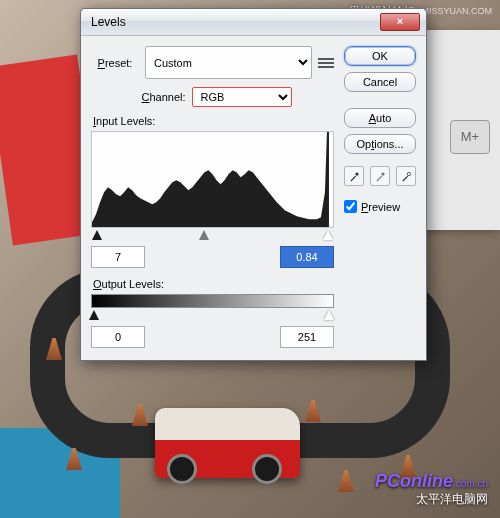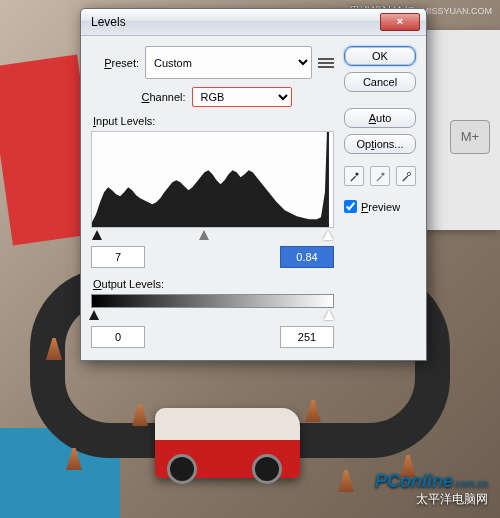--- a/index.html
+++ b/index.html
@@ -8,32 +8,32 @@
 .desk-blue{position:absolute;left:0;bottom:0;width:120px;height:90px;background:#2b8fb8}
 .calc{position:absolute;right:0;top:30px;width:90px;height:200px;background:#e8e8e8;border-radius:6px 0 0 6px;box-shadow:-2px 2px 8px rgba(0,0,0,.3)}
 .calc::before{content:"M+";position:absolute;right:10px;top:90px;width:38px;height:32px;background:#ddd;border:1px solid #999;border-radius:4px;text-align:center;line-height:32px;font-size:13px;color:#666}
 .road{position:absolute;left:30px;bottom:60px;width:350px;height:120px;border:35px solid #2a2a2a;border-radius:80px;background:transparent}
 .car{position:absolute;left:155px;bottom:40px;width:145px;height:70px;background:linear-gradient(180deg,#e8e4dc 0%,#e8e4dc 45%,#c91c1c 45%,#c91c1c 100%);border-radius:10px 18px 6px 6px;box-shadow:0 4px 10px rgba(0,0,0,.5)}
 .car::before,.car::after{content:"";position:absolute;bottom:-6px;width:24px;height:24px;background:#1a1a1a;border-radius:50%;border:3px solid #888}
 .car::before{left:12px}.car::after{right:18px}
 .cone{position:absolute;width:16px;height:22px;background:linear-gradient(180deg,#c97a45,#8a4a28);clip-path:polygon(40% 0,60% 0,100% 100%,0 100%)}
 .wm-top{position:absolute;top:4px;right:85px;color:#fff;font-size:11px;text-shadow:0 0 3px #000}
 .wm-miss{position:absolute;top:6px;right:8px;color:#ddd;font-size:9px;font-family:Arial}
-.wm-pc{position:absolute;bottom:26px;right:12px;color:#0369a1;font-size:18px;font-style:italic;font-weight:bold;text-shadow:0 1px 3px #000}
+.wm-pc{position:absolute;bottom:26px;right:12px;color:#8b5cf6;font-size:18px;font-style:italic;font-weight:bold;text-shadow:0 1px 3px #000}
 .wm-cn{position:absolute;bottom:10px;right:12px;color:#fff;font-size:12px;text-shadow:0 1px 3px #000}
 
 .dialog{position:absolute;left:80px;top:8px;width:345px;background:#eef0f2;border:1px solid #6a6f78;box-shadow:3px 3px 15px rgba(0,0,0,.5);border-radius:5px 5px 0 0}
 .titlebar{height:26px;background:linear-gradient(180deg,#fdfdfe,#e4e8ee 45%,#d4dae4 46%,#e4e8ee);border-radius:5px 5px 0 0;border-bottom:1px solid #b8bcc4;display:flex;align-items:center;padding:0 6px}
 .titlebar .title{flex:1;font-size:12px;padding-left:4px}
 .closex{width:38px;height:16px;background:linear-gradient(180deg,#e9a3a0,#c9433e);border:1px solid #8a2e2a;border-radius:2px;color:#fff;text-align:center;line-height:14px;font-size:11px;font-weight:bold;cursor:pointer}
 .body{display:flex;padding:10px 10px 12px 10px;gap:10px}
 .leftcol{flex:1}
 .rightcol{width:72px;display:flex;flex-direction:column;gap:6px;align-items:stretch}
 .row{display:flex;align-items:center;margin-bottom:8px;gap:6px}
-.lbl{min-width:48px;text-align:right}
+.lbl{min-width:48px;text-align:center}
 .lbl-u{text-decoration:underline;text-decoration-color:#000;text-underline-offset:1px}
 select.preset{flex:1;height:33px;background:#fdfdfd;border:1px solid #a8acb4;border-radius:2px;font-size:11px;padding-left:4px}
 .menu-ico{width:16px;height:16px;display:flex;flex-direction:column;justify-content:center;gap:2px;cursor:pointer}
 .menu-ico span{height:2px;background:#555}
 select.channel{width:100px;height:20px;background:#fdfdfd;border:1px solid #ef4444;border-radius:2px;font-size:11px;padding-left:4px}
 .section-lbl{margin:2px 0 4px 2px}
 .histogram-box{height:95px;background:#fdfdfd;border:1px solid #c0c4cc;position:relative;overflow:hidden}
 .histogram-box svg{position:absolute;inset:0}
 .slider-track{height:14px;position:relative;margin-top:2px}
 .tri{position:absolute;top:0;width:0;height:0;border-left:5px solid transparent;border-right:5px solid transparent;cursor:pointer}

